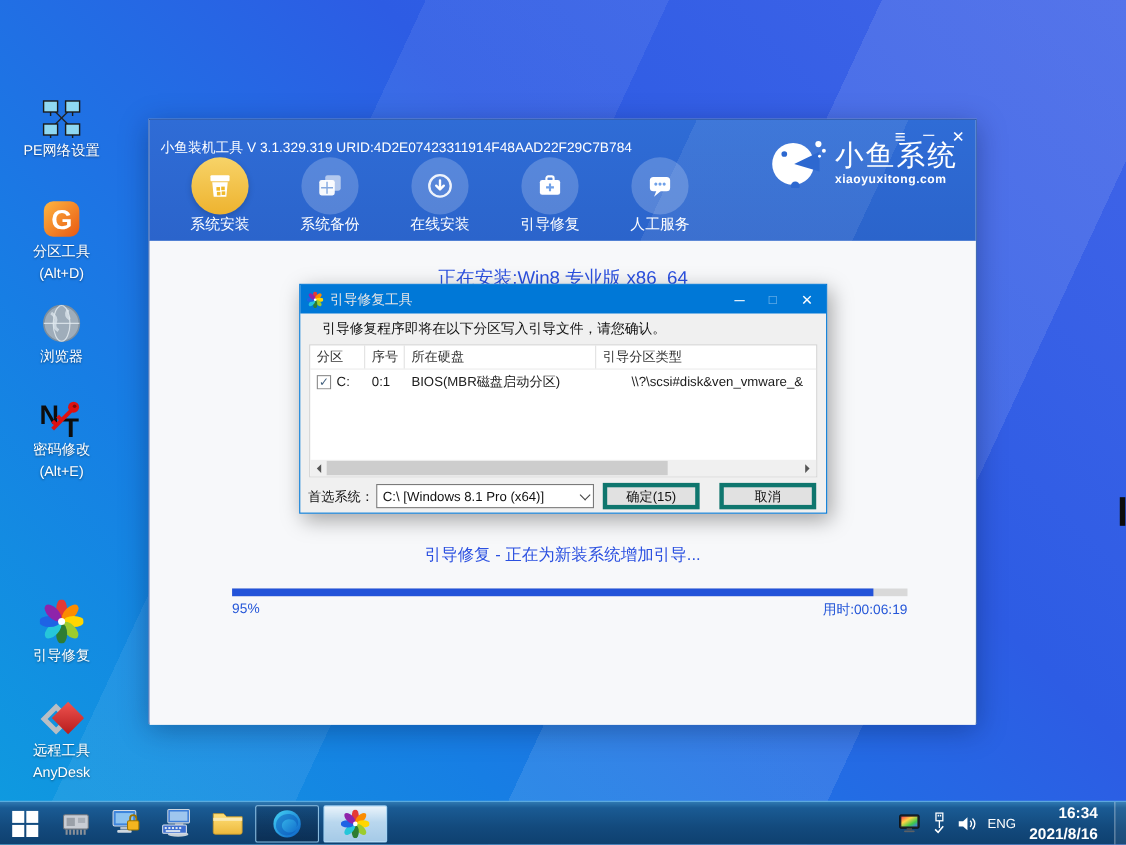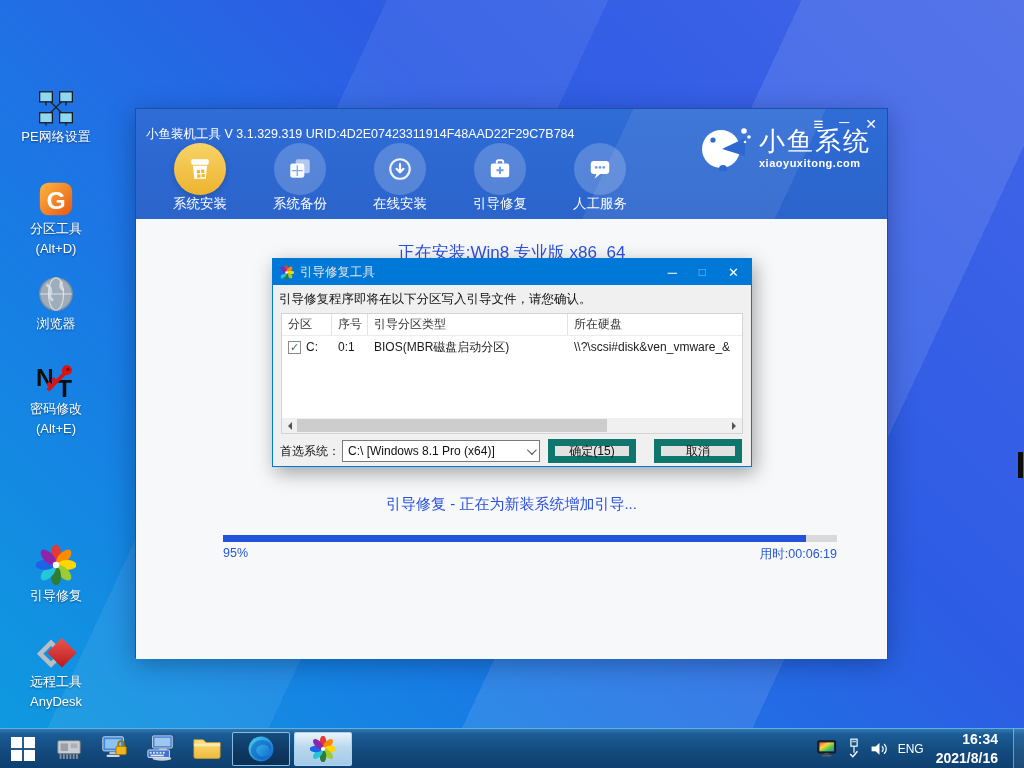--- a/index.html
+++ b/index.html
@@ -48,35 +48,35 @@
   .logo { position:absolute; right:16px; top:16px; z-index:2; display:flex; align-items:center; }
   .logo-text { margin-left:6px; color:#fff; }
   .logo-name { font-size:26px; font-weight:normal; letter-spacing:2px; line-height:1; }
   .logo-site { font-size:11px; font-weight:bold; letter-spacing:.5px; margin-top:3px; }
 
   .mcontent { position:relative; height:440px; background:#f7f8fa; }
   .status1 { position:absolute; top:22px; left:0; width:100%; text-align:center;
     color:#2b50e0; font-size:17px; }
   .status2 { position:absolute; top:276px; left:0; width:100%; text-align:center;
     color:#2b50e0; font-size:15px; }
-  .pwrap { position:absolute; left:87px; top:316px; width:614px; }
+  .pwrap { position:absolute; left:75px; top:316px; width:614px; }
   .pbar { height:7px; background:#d9d9d9; }
   .pfill { height:7px; background:#2353d9; width:0; }
   .plabels { display:flex; justify-content:space-between; margin-top:4px;
     color:#2456d8; font-size:12.5px; }
 
   
   .dlg { position:absolute; left:272px; top:258px; width:480px; height:209px;
     border:1px solid #0078d7; background:#f0f0f0; box-shadow:3px 6px 18px rgba(0,0,0,.35); }
   .dtitle { height:26px; background:#0078d7; display:flex; align-items:center; padding:0 6px; }
   .dtitle .dtxt { color:#e5e5e5; font-size:12.5px; margin-left:6px; flex:1; }
   .dctl { display:flex; align-items:center; gap:22px; padding-right:6px; }
   .dctl span { color:#fff; font-size:13px; line-height:1; cursor:pointer; }
   .dctl .dmax { opacity:.5; font-size:12px; }
-  .dmsg { height:28px; display:flex; align-items:center; padding:0 6px;
+  .dmsg { height:28px; display:flex; align-items:center; padding:0 20px;
     font-size:12.5px; color:#111; }
 
   .dtable { margin:0 8px; height:121px; background:#fff; border:1px solid #d4d4d4;
     font-size:12px; color:#1a1a1a; display:flex; flex-direction:column; }
   .thead { display:flex; height:22px; align-items:center; border-bottom:1px solid #ececec; }
   .thead .hc { padding-left:6px; height:100%; display:flex; align-items:center;
     border-right:1px solid #e2e2e2; color:#333; }
   .thead .hc:last-child { border-right:none; }
   .c1{width:50px;} .c2{width:36px;} .c3{width:200px;} .c4{flex:1; overflow:hidden; white-space:nowrap;}
   .trow { display:flex; height:22px; align-items:center; cursor:default; }
@@ -95,21 +95,21 @@
   .strack { flex:1; position:relative; }
   .sthumb { position:absolute; left:0; top:1px; bottom:1px; width:72%; background:#cdcdcd; cursor:pointer; }
 
   .dbottom { height:34px; display:flex; align-items:center; padding:0 7px; font-size:12px; }
   .dbl { color:#111; }
   .dsel { width:198px; height:22px; background:#fff; border:1px solid #7a7a7a; margin-left:2px;
     display:flex; align-items:center; padding:0 5px; cursor:pointer; }
   .dsel .dval { flex:1; font-size:12px; color:#111; white-space:nowrap; overflow:hidden; }
   .chev { width:7px; height:7px; border-right:1.5px solid #444; border-bottom:1.5px solid #444;
     transform:rotate(45deg) translateY(-2px); flex:none; }
-  .dbtn { width:88px; height:24px; background:#e1e1e1; border:7px solid #0f766e; font-size:12px;
+  .dbtn { width:88px; height:24px; background:#e1e1e1; border:4px solid #0f766e; font-size:12px;
     color:#111; display:flex; align-items:center; justify-content:center; cursor:pointer; }
   .ok { margin-left:auto; }
   .cancel { margin-left:18px; margin-right:2px; }
 
   
   .taskbar { position:absolute; left:0; bottom:0; width:1024px; height:40px;
     background:linear-gradient(180deg,#2f79b2 0%,#1a5b94 14%,#134a7d 58%,#0e406f 100%);
     border-top:1px solid #62aede; display:flex; align-items:center; }
   .tb-left { display:flex; align-items:center; height:100%; }
   .tb-ic { width:46px; height:100%; display:flex; align-items:center; justify-content:center; cursor:pointer; }
@@ -362,22 +362,22 @@
         <span class="dmax">□</span>
         <span class="dcls">✕</span>
       </div>
     </div>
     <div class="dmsg">引导修复程序即将在以下分区写入引导文件，请您确认。</div>
 
     <div class="dtable">
       <div class="thead">
         <div class="hc c1">分区</div>
         <div class="hc c2">序号</div>
+        <div class="hc c4">所在硬盘</div>
         <div class="hc c3">引导分区类型</div>
-        <div class="hc c4">所在硬盘</div>
       </div>
       <div class="trow">
         <div class="tc c1 cellflex">
           <span class="cb checked"></span>
           <span>C:</span>
         </div>
         <div class="tc c2">0:1</div>
         <div class="tc c3">BIOS(MBR磁盘启动分区)</div>
         <div class="tc c4">\\?\scsi#disk&amp;ven_vmware_&amp;</div>
       </div>

